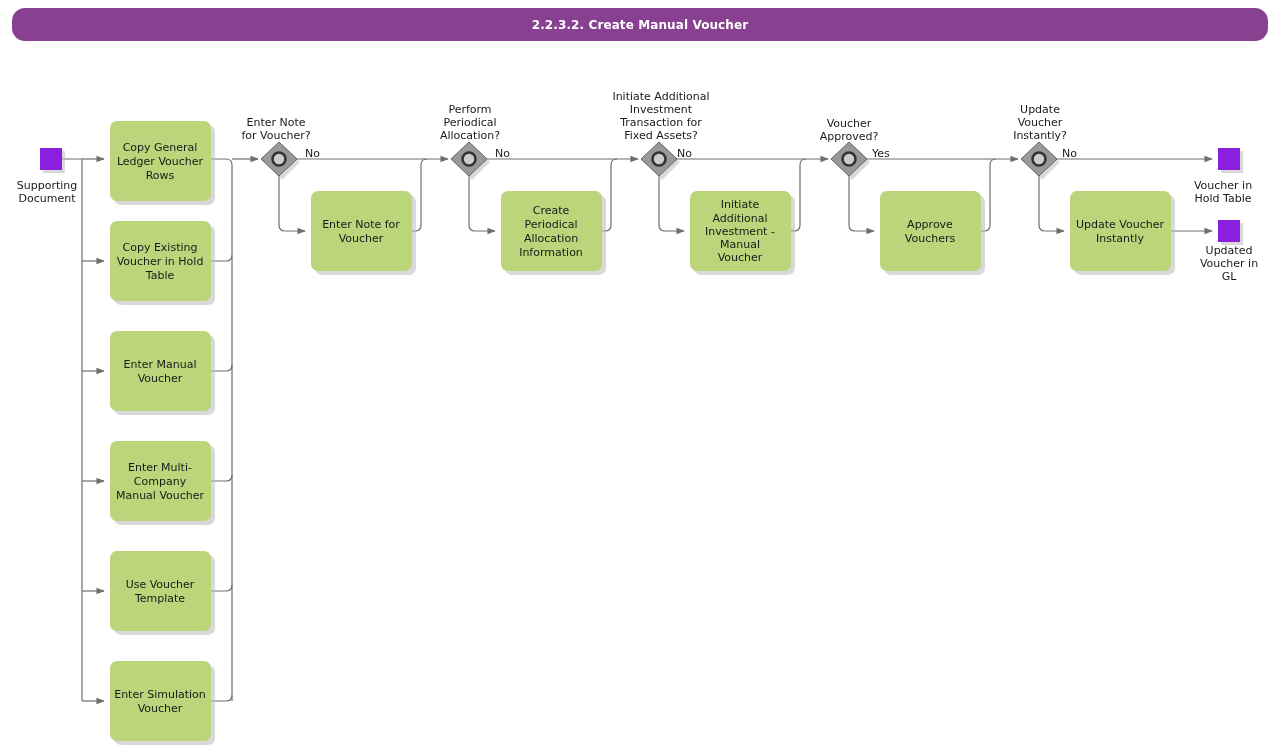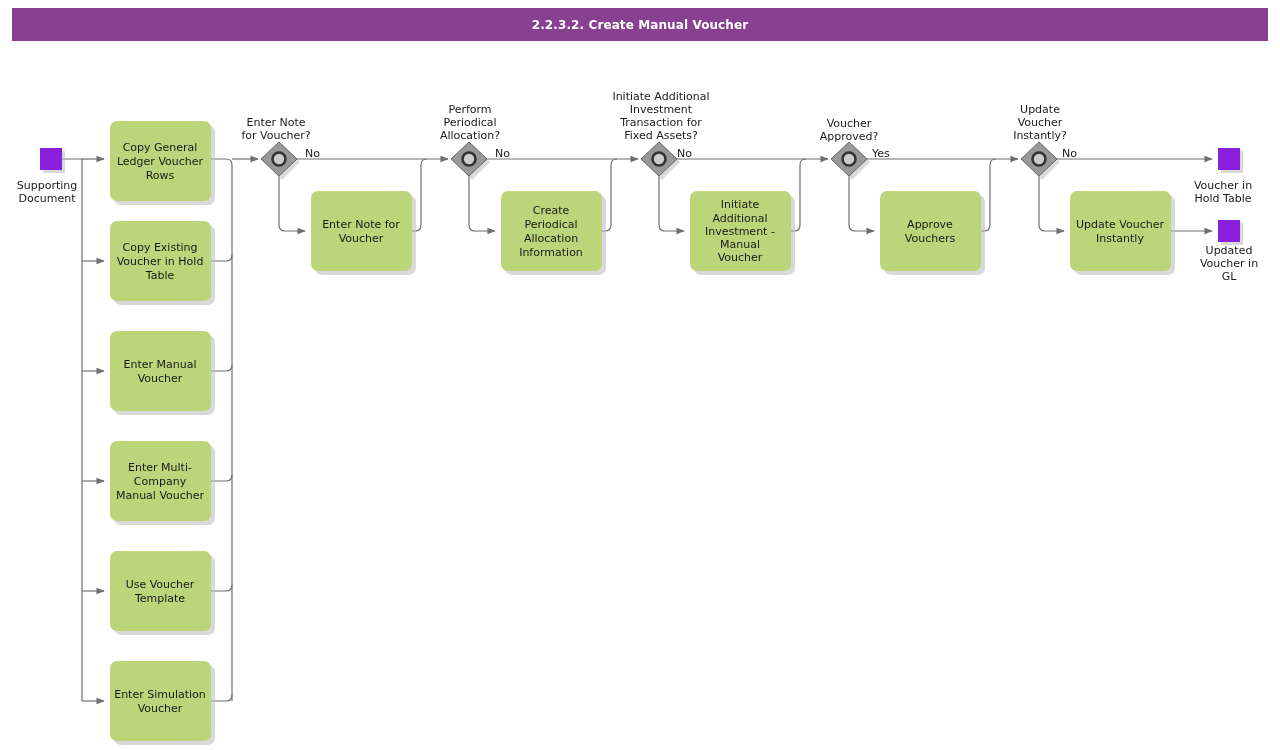--- a/index.html
+++ b/index.html
@@ -19,20 +19,21 @@
   #title-bar {
     position: absolute;
     left: 12px;
     top: 8px;
     width: 1256px;
     height: 33px;
     background: #874190;
     display: flex;
     align-items: center;
     justify-content: center;
+    border-radius: 13px;
   }
   #title-bar .title-text {
     color: #ffffff;
     font-family: "DejaVu Sans", sans-serif;
     font-size: 12px;
     font-weight: bold;
     letter-spacing: 0.1px;
     white-space: nowrap;
   }
   

